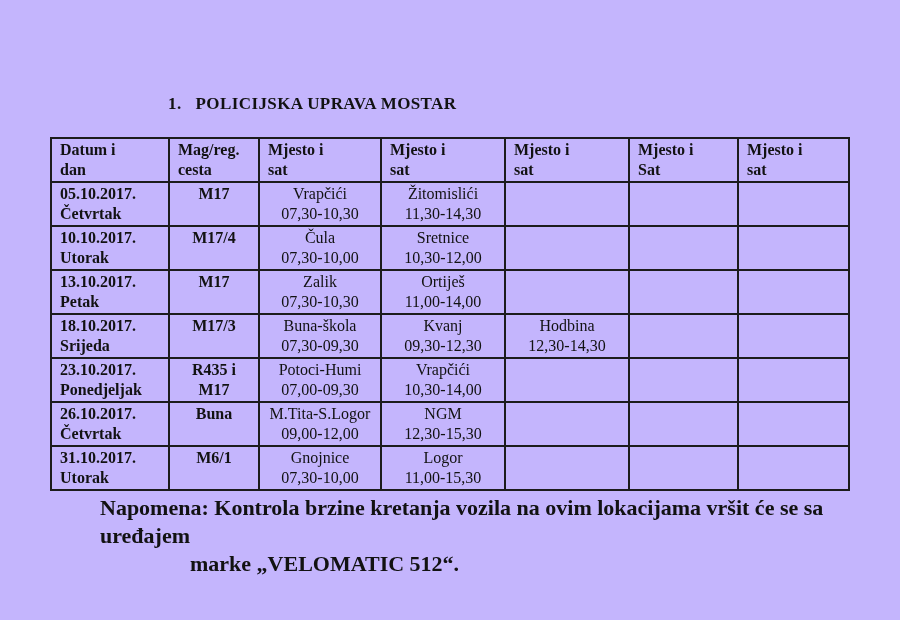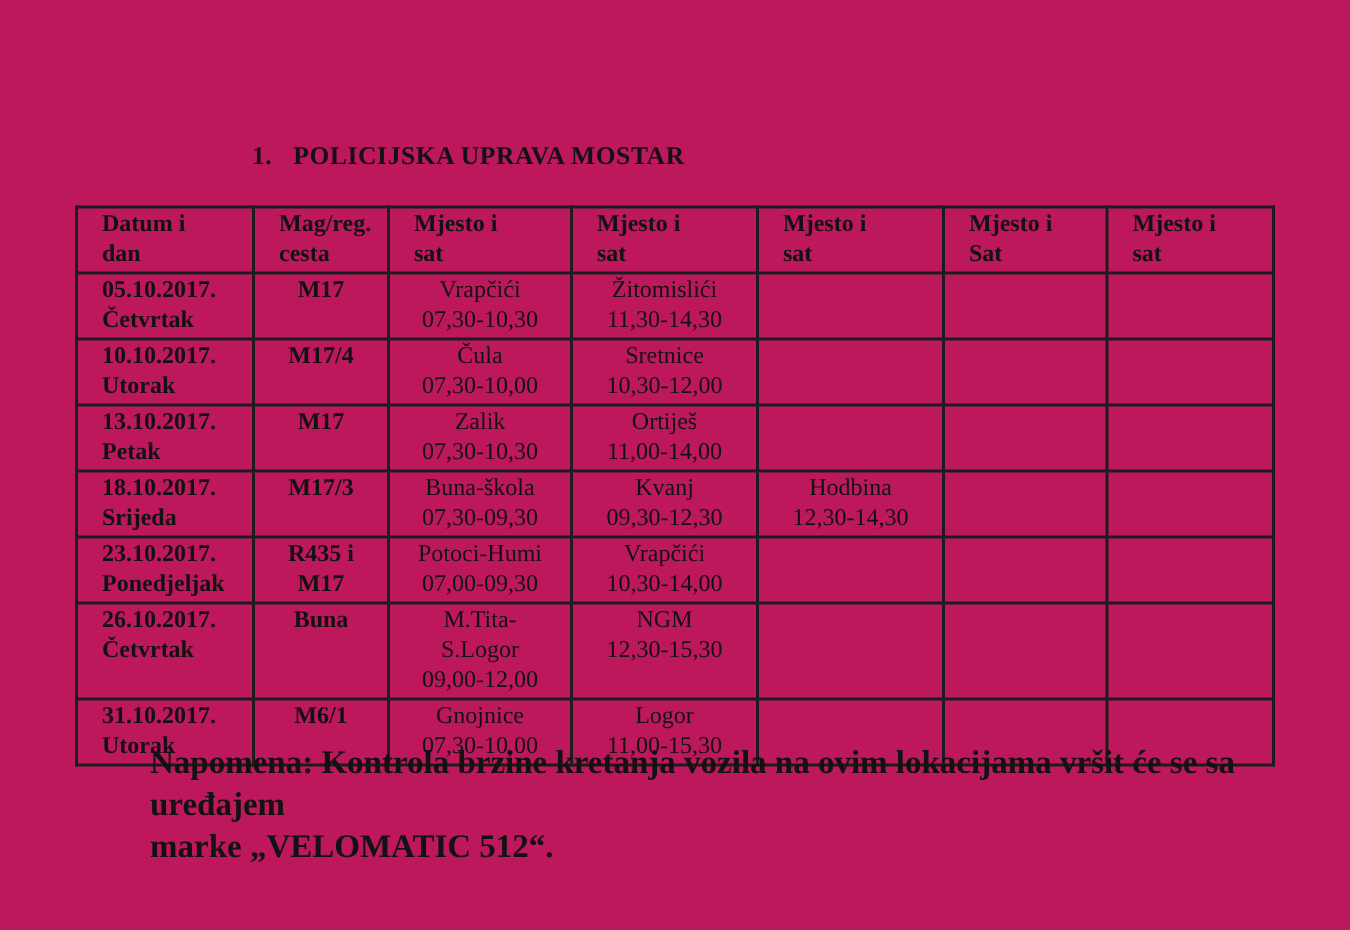--- a/index.html
+++ b/index.html
@@ -1,21 +1,21 @@
 <!DOCTYPE html>
 <html><head>
 <meta charset="utf-8">
 <style>
   * { margin: 0; padding: 0; box-sizing: border-box; }
   html, body { background: #ffffff; }
   .page {
     position: relative;
     width: 900px;
     height: 620px;
-    background: #be185d;
+    background: #c4b5fd;
     font-family: "Liberation Serif", "DejaVu Serif", serif;
     color: #121212;
     overflow: hidden;
   }
   .title {
     position: absolute;
     left: 168px;
     top: 94px;
     font-size: 17px;
     font-weight: 700;
@@ -30,21 +30,21 @@
     width: 798px;
     border-collapse: collapse;
     table-layout: fixed;
   }
   table.schedule td {
     border: 2px solid #1c1c1c;
     vertical-align: top;
     height: 41px;
     font-size: 16px;
     line-height: 20px;
-    padding: 1px 16px;
+    padding: 1px 8px;
     overflow: hidden;
   }
   td.hdr {
     font-weight: 700;
     text-align: left;
     padding-left: 6px;
     white-space: pre-line;
   }
   td.date {
     font-weight: 700;
@@ -63,21 +63,21 @@
   td.place .pl.small { font-size: 16px; line-height: 20px; }
   .note {
     position: absolute;
     left: 100px;
     top: 494px;
     width: 730px;
     font-weight: 700;
     font-size: 22px;
     line-height: 28px;
   }
-  .note .line2 { }
+  .note .line2 { margin-left: 90px; }
 </style>
 </head>
 <body>
 
 <div class="page">
 
   <div class="title">
     <span class="num">1.</span><span>POLICIJSKA UPRAVA MOSTAR</span>
   </div>
 

